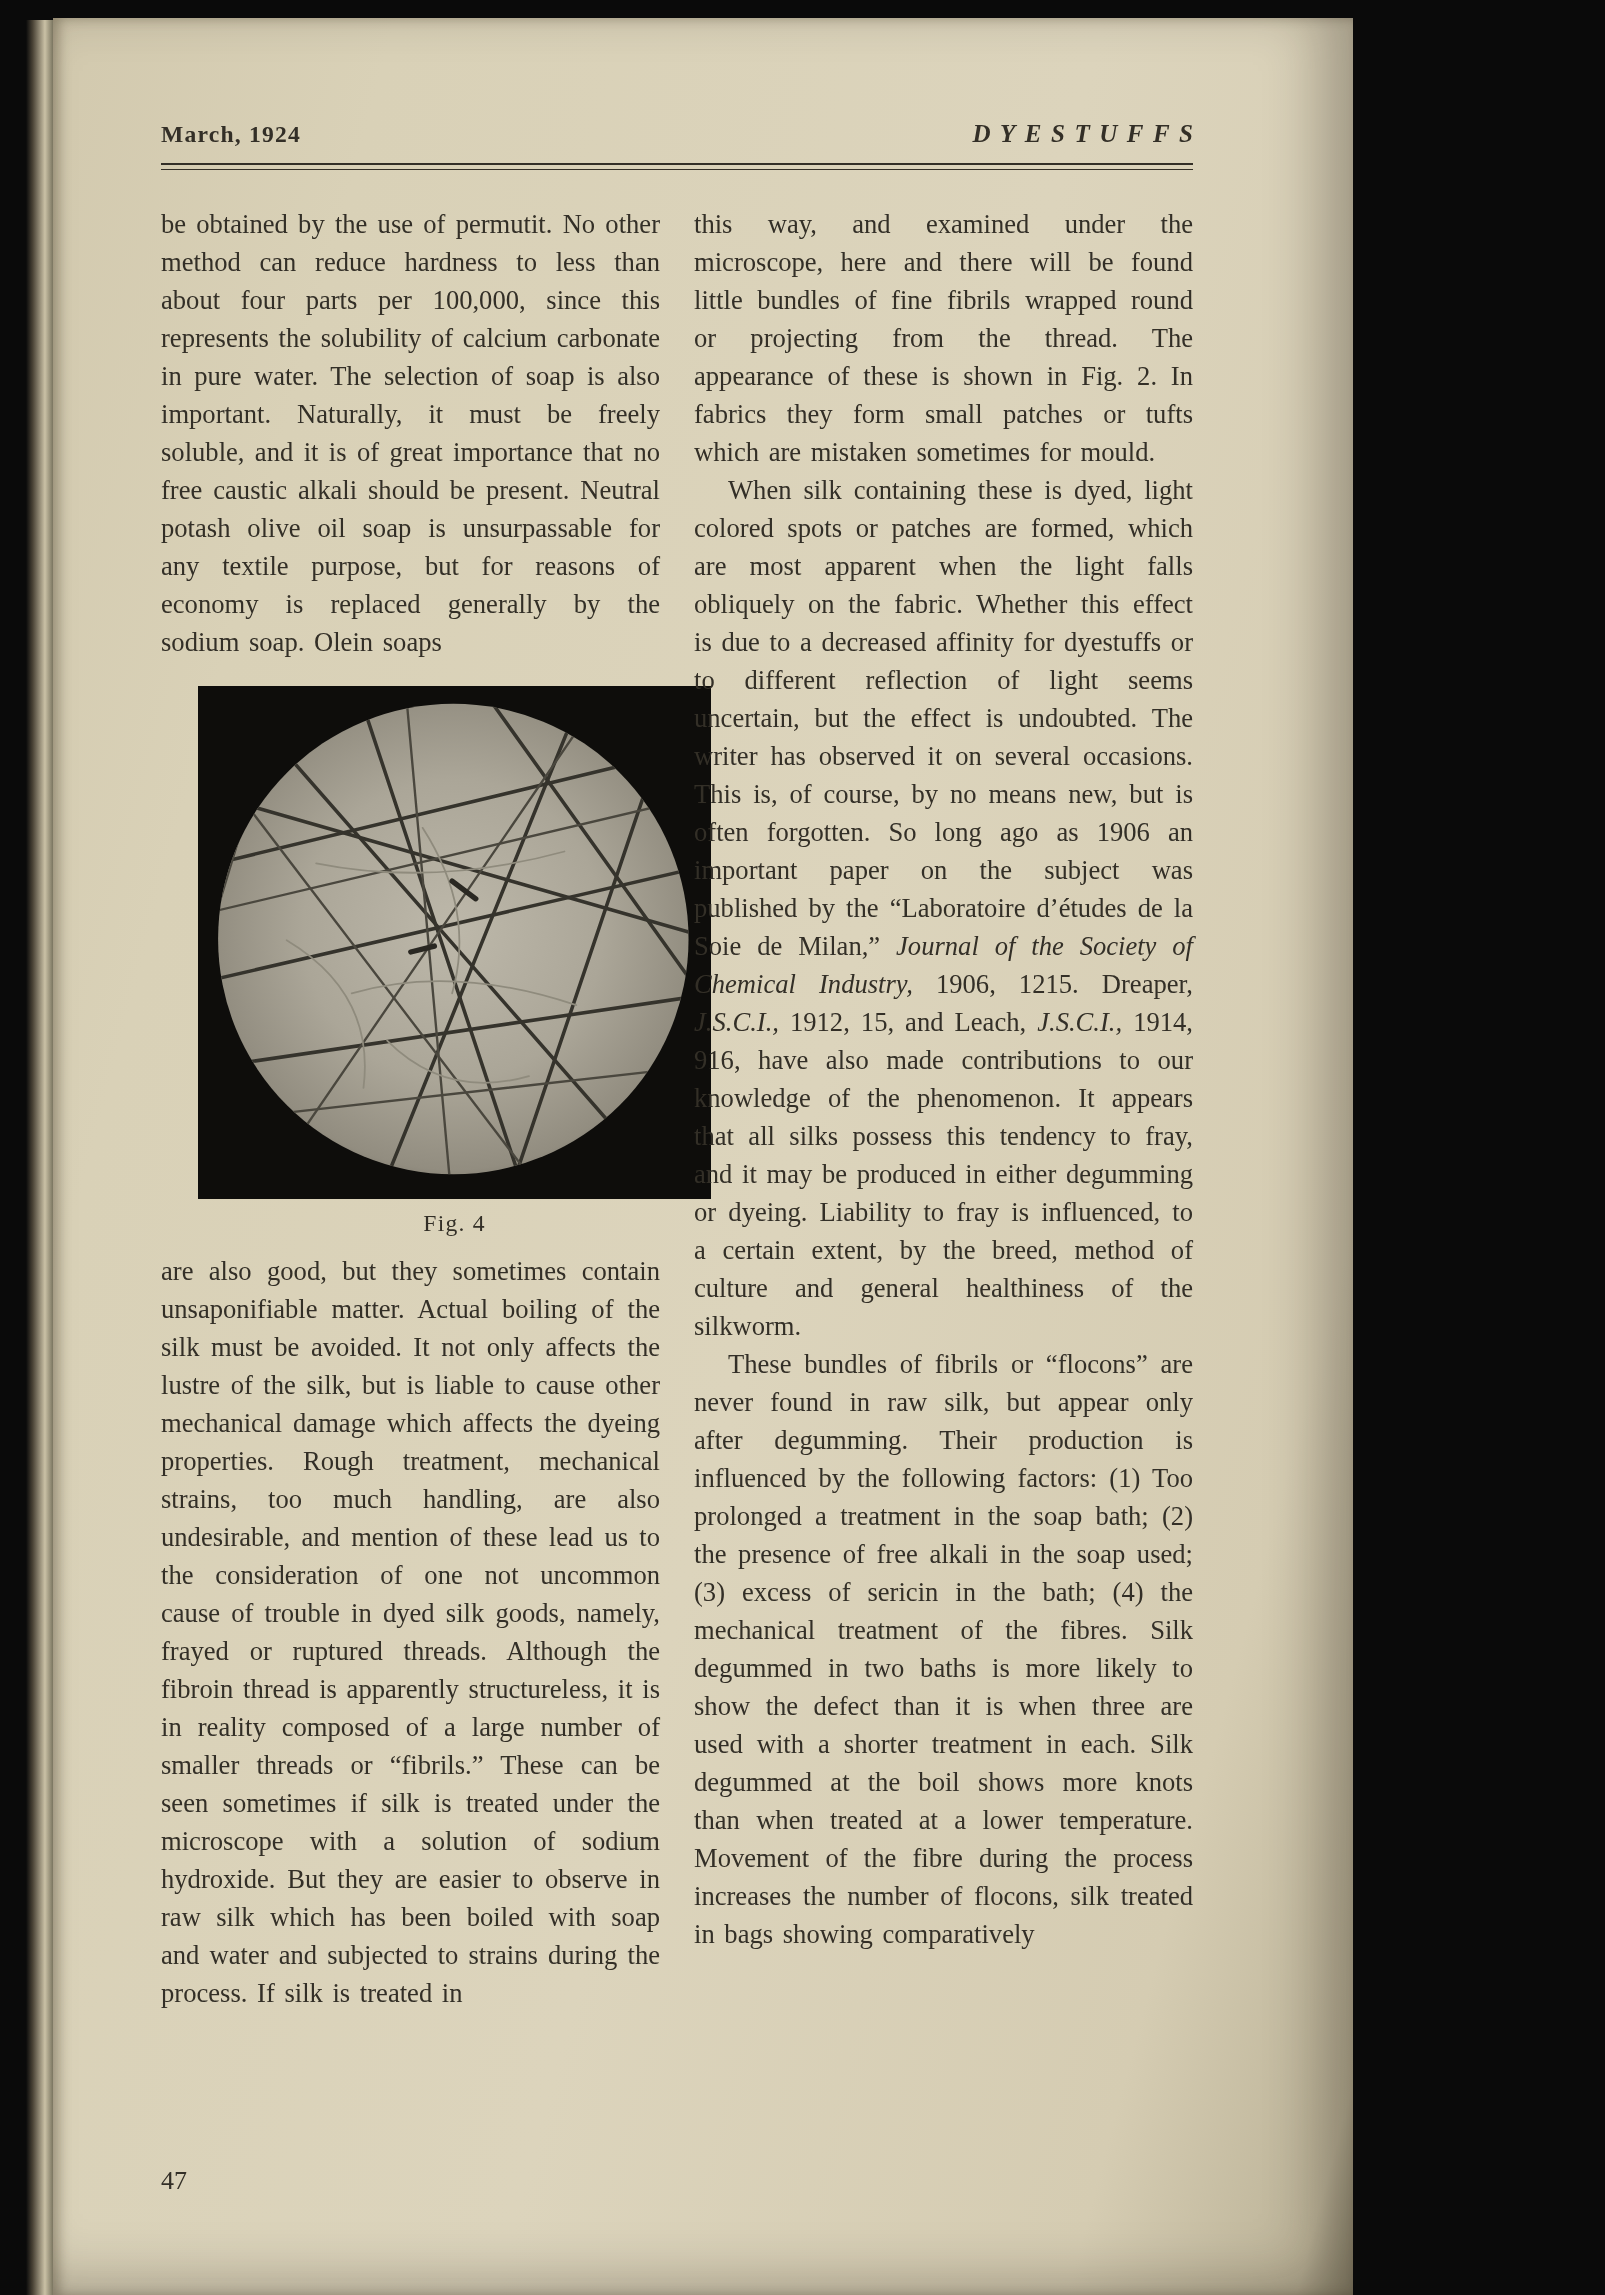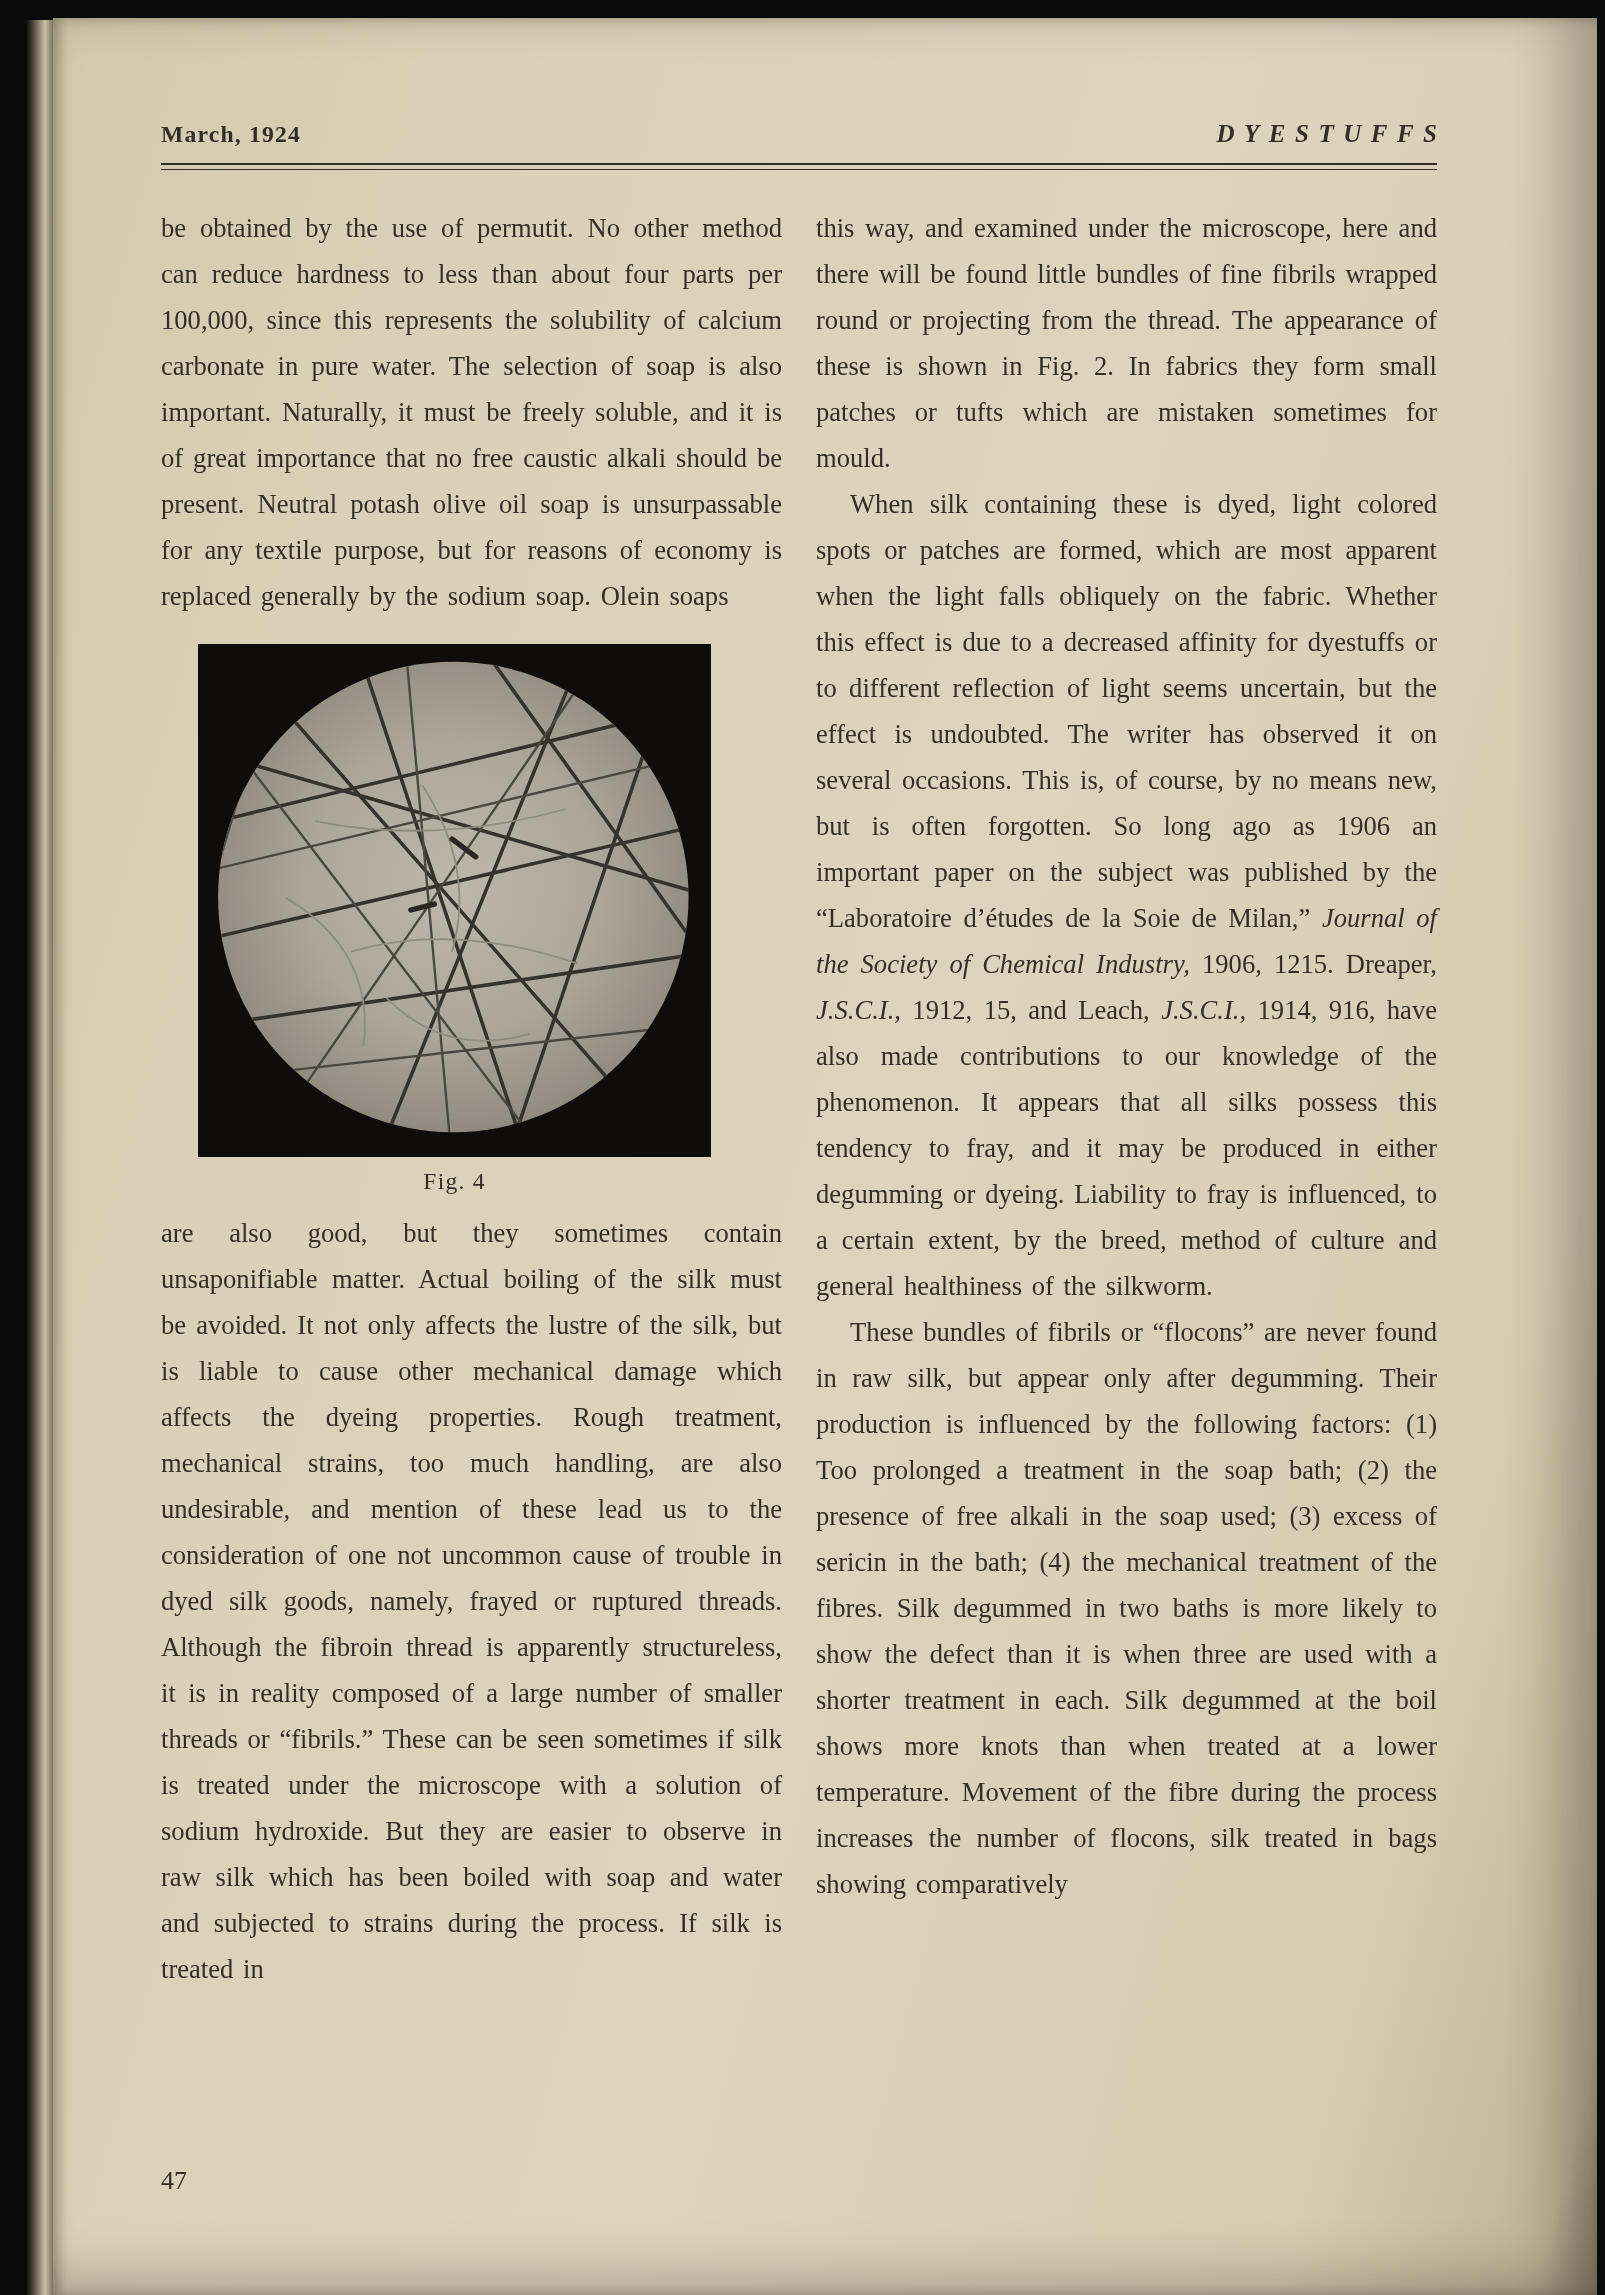--- a/index.html
+++ b/index.html
@@ -12,42 +12,42 @@
   body{
     width:1605px;height:2295px;position:relative;overflow:hidden;
     background:var(--background);
     font-family:"Liberation Serif","DejaVu Serif",serif;
   }
   .edge-strip{
     position:absolute;left:26px;top:20px;width:27px;height:2275px;
     background:linear-gradient(90deg,#0a0a0a 0%,#4a4336 25%,#cac1a6 70%,#7a7560 100%);
   }
   .paper{
-    position:absolute;left:53px;top:17.7px;width:1544px;height:2278px;
+    position:absolute;left:53px;top:17.7px;width:1300px;height:2278px;
     background:linear-gradient(105deg,#d2c9ae 0%,#d9d1b7 18%,#dcd4bc 55%,#d5ccb2 85%,#bdb499 97%,#8f8870 100%);
     box-shadow:inset -32.5px -14.8px 56px rgba(20,16,8,.28), inset 5.9px 0 11.8px rgba(60,50,30,.35);
   }
   .inner{
     position:absolute;left:0;top:0;right:0;
     padding:102px 160px 0 108px;
   }
   .page-header{
     display:flex;justify-content:space-between;align-items:baseline;color:var(--ink);
   }
   .issue-date{font-size:23.6px;font-weight:bold;letter-spacing:1.2px;}
   .journal-title{font-size:25px;font-weight:bold;letter-spacing:9.5px;margin-right:-9.5px;font-style:italic;}
   .double-rule{
     margin-top:15.4px;height:4.1px;
     border-top:2.4px solid var(--ink);
     border-bottom:1.8px solid var(--ink);
   }
   .cols{display:flex;gap:34px;margin-top:35px;}
   .col{flex:1;min-width:0;}
   p.body{
-    font-size:26.6px;line-height:46px;text-align:justify;
+    font-size:26.6px;line-height:38px;text-align:justify;
     color:var(--ink);margin:0;word-spacing:3px;font-family:Liberation Serif, serif;
   }
   p.body + p.body{margin-top:0;}
   .indent{text-indent:34px;}
   .it{font-style:italic;}
   .figure-block{margin:25px 8px 0 37px;width:513px;}
   .figure-block svg{display:block;}
   .figure-caption{
     text-align:center;font-size:23.6px;margin-top:10.6px;margin-bottom:15.4px;
     color:var(--ink);letter-spacing:1.2px;

